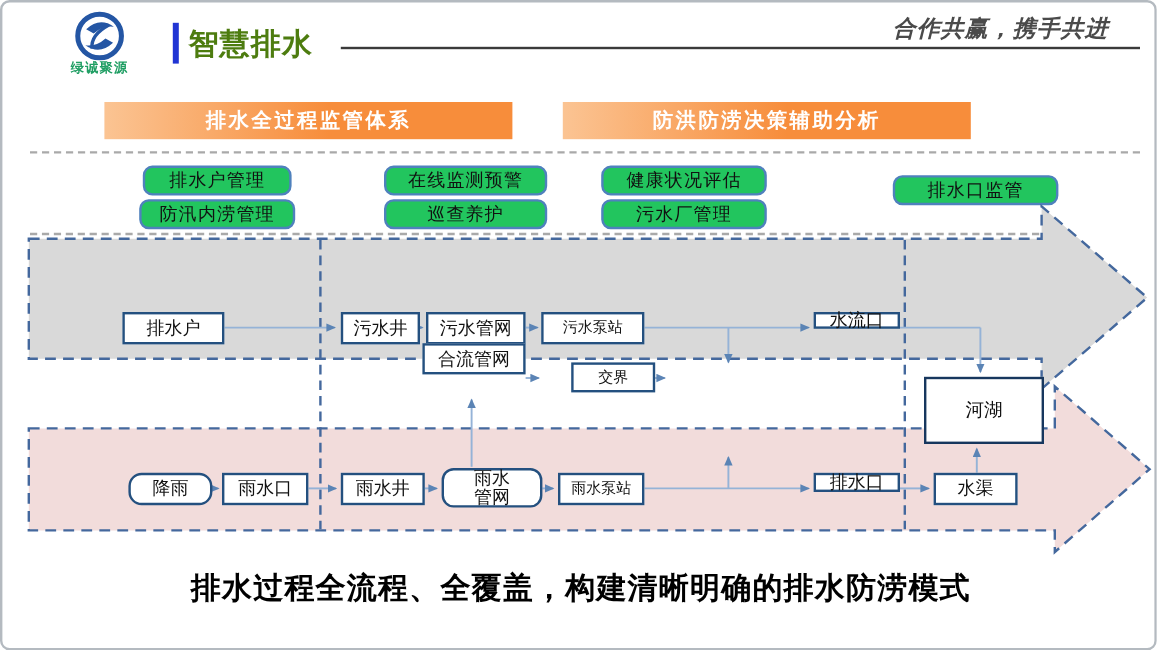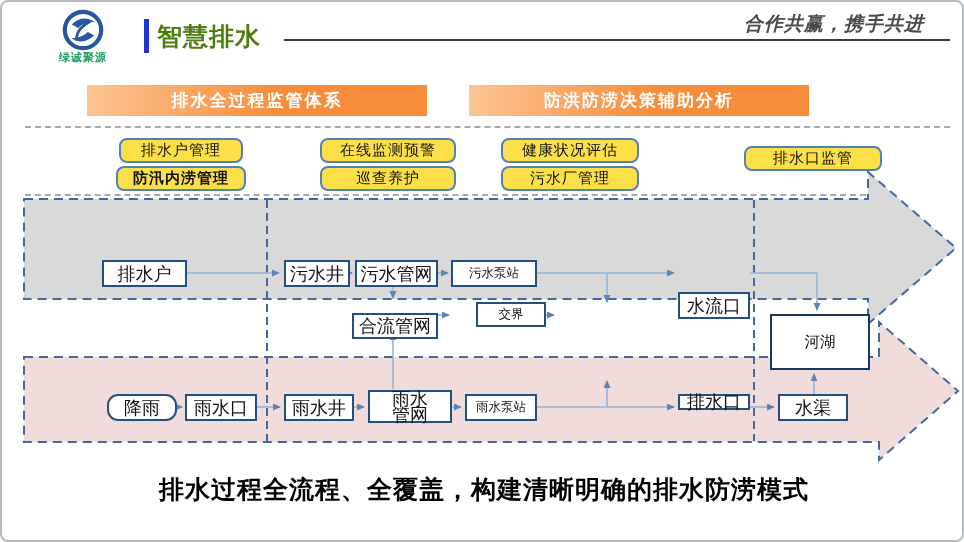--- a/index.html
+++ b/index.html
@@ -16,37 +16,37 @@
   .page-title{position:absolute;left:155px;top:18px;font-size:25px;font-weight:900;color:#4d7c0f;letter-spacing:1px;}
   .header-line{position:absolute;left:282px;top:37px;width:666px;height:0;border-top:2.5px solid #3a3a3a;}
   .motto{position:absolute;right:38px;top:9px;font-size:19px;font-style:italic;font-weight:600;color:#4a4a4a;font-family:"Liberation Serif",serif;letter-spacing:1px;}
   
   .banner{position:absolute;top:83px;height:31px;width:340px;display:flex;align-items:center;justify-content:center;
     background:linear-gradient(90deg,#fbc493,#f78d3b 55%,#f78d3b);
     color:#fff;font-size:17px;font-weight:bold;letter-spacing:2px;}
   
   .hdash{position:absolute;height:0;border-top:2px dashed #a9a9a9;}
   
-  .fbtn{position:absolute;height:25px;box-sizing:border-box;background:#fde047;border:2px solid #4f81bd;border-radius:8px;
+  .fbtn{position:absolute;height:25px;box-sizing:border-box;background:#22c55e;border:2px solid #4f81bd;border-radius:8px;
     display:flex;align-items:center;justify-content:center;font-size:15px;color:#111;
     font-family:"Liberation Serif",serif;letter-spacing:1px;}
   
   .stage{position:absolute;box-sizing:border-box;background:#4f81bd;border:2px solid #36608f;border-radius:9px;
     display:flex;align-items:center;justify-content:center;color:#fff;font-size:16px;
     font-family:"Liberation Serif",serif;letter-spacing:2px;}
   
   .lane-label{position:absolute;left:45px;width:40px;color:#3aa96f;font-size:17px;line-height:22px;
     font-family:"Liberation Serif",serif;letter-spacing:1px;}
   
   .node{position:absolute;box-sizing:border-box;background:#fff;border:2px solid #24507f;
     display:flex;align-items:center;justify-content:center;text-align:center;
-    font-size:18px;color:#111;font-family:"Liberation Serif",serif;z-index:3;}
+    font-size:15px;color:#111;font-family:"Liberation Serif",serif;z-index:3;}
   .node.small{font-size:12.5px;}
   .node.big{border-width:2.5px;border-color:#17375e;font-size:15.5px;}
-  .node.wrap{line-height:16px;padding:0 21px;}
+  .node.wrap{line-height:16px;padding:0 21px;border-radius:10px;}
   
   .caption{position:absolute;left:0;top:471px;width:964px;text-align:center;
     font-size:25px;font-weight:900;color:#000;letter-spacing:1px;}
   .diagram-svg{position:absolute;left:0;top:0;z-index:1;}
 </style>
 </head>
 <body>
 
 <div class="slide">
 
@@ -101,21 +101,21 @@
   <div class="header-line"></div>
   <div class="motto">合作共赢，携手共进</div>
 
   <div class="banner" style="left:85px;">排水全过程监管体系</div>
   <div class="banner" style="left:467px;">防洪防涝决策辅助分析</div>
 
   <div class="hdash" style="left:23px;top:124px;width:925px;"></div>
   <div class="hdash" style="left:23px;top:192px;width:841px;"></div>
 
   <div class="fbtn" style="left:117px;top:136px;width:124px;">排水户管理</div>
-  <div class="fbtn" style="left:114px;top:164px;width:130px;font-weight:bold;">防汛内涝管理</div>
+  <div class="fbtn" style="left:114px;top:164px;width:130px;">防汛内涝管理</div>
   <div class="fbtn" style="left:318px;top:136px;width:136px;">在线监测预警</div>
   <div class="fbtn" style="left:318px;top:164px;width:136px;">巡查养护</div>
   <div class="fbtn" style="left:499px;top:136px;width:138px;">健康状况评估</div>
   <div class="fbtn" style="left:499px;top:164px;width:138px;">污水厂管理</div>
   <div class="fbtn" style="left:742px;top:144px;width:138px;">排水口监管</div>
 
   <div class="stage" style="left:107px;top:203px;width:78px;height:32px;">源头</div>
   <div class="stage" style="left:435px;top:203px;width:68px;height:29px;">中端</div>
   <div class="stage" style="left:770px;top:202px;width:68px;height:29px;">末端</div>
 
@@ -127,23 +127,23 @@
   <div class="lane-label" style="top:358px;">
     <div>雨水</div>
     <div>防涝</div>
     <div>排捞</div>
   </div>
 
   <div class="node" style="left:100px;top:258px;width:85px;height:27px;">排水户</div>
   <div class="node" style="left:282px;top:258px;width:66px;height:27px;">污水井</div>
   <div class="node" style="left:353px;top:258px;width:83px;height:27px;">污水管网</div>
   <div class="node small" style="left:449px;top:258px;width:86px;height:27px;">污水泵站</div>
-  <div class="node" style="left:676px;top:258px;width:72px;height:27px;margin-top:32px;">水流口</div>
+  <div class="node" style="left:676px;top:258px;width:72px;height:14px;">水流口</div>
 
-  <div class="node" style="left:350px;top:311px;width:86px;height:26px;">合流管网</div>
+  <div class="node" style="left:350px;top:284px;width:86px;height:26px;">合流管网</div>
   <div class="node small" style="left:474px;top:300px;width:70px;height:25px;">交界</div>
   <div class="node big" style="left:768px;top:312px;width:100px;height:56px;">河湖</div>
 
   <div class="node" style="left:105px;top:392px;width:70px;height:27px;border-radius:11px;">降雨</div>
   <div class="node" style="left:183px;top:392px;width:72px;height:27px;">雨水口</div>
   <div class="node" style="left:282px;top:392px;width:70px;height:27px;">雨水井</div>
   <div class="node wrap" style="left:366px;top:388px;width:84px;height:33px;">雨水管网</div>
   <div class="node small" style="left:463px;top:392px;width:72px;height:27px;">雨水泵站</div>
   <div class="node" style="left:676px;top:392px;width:72px;height:16px;">排水口</div>
   <div class="node" style="left:776px;top:392px;width:70px;height:27px;">水渠</div>

